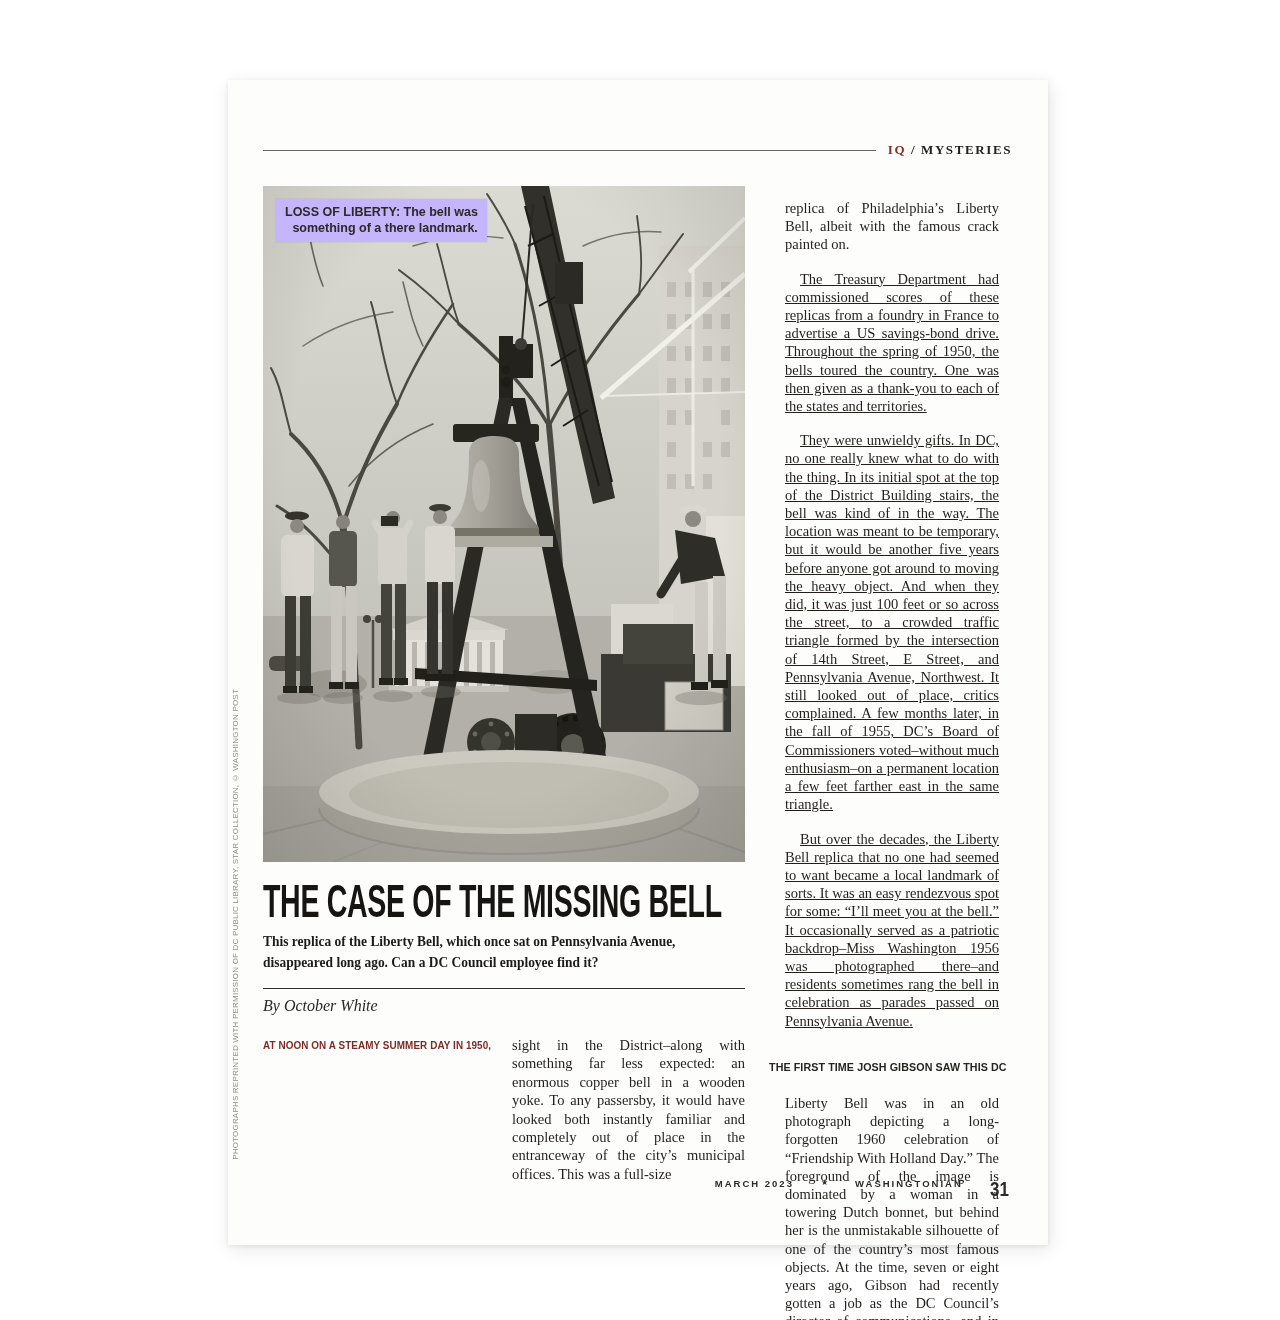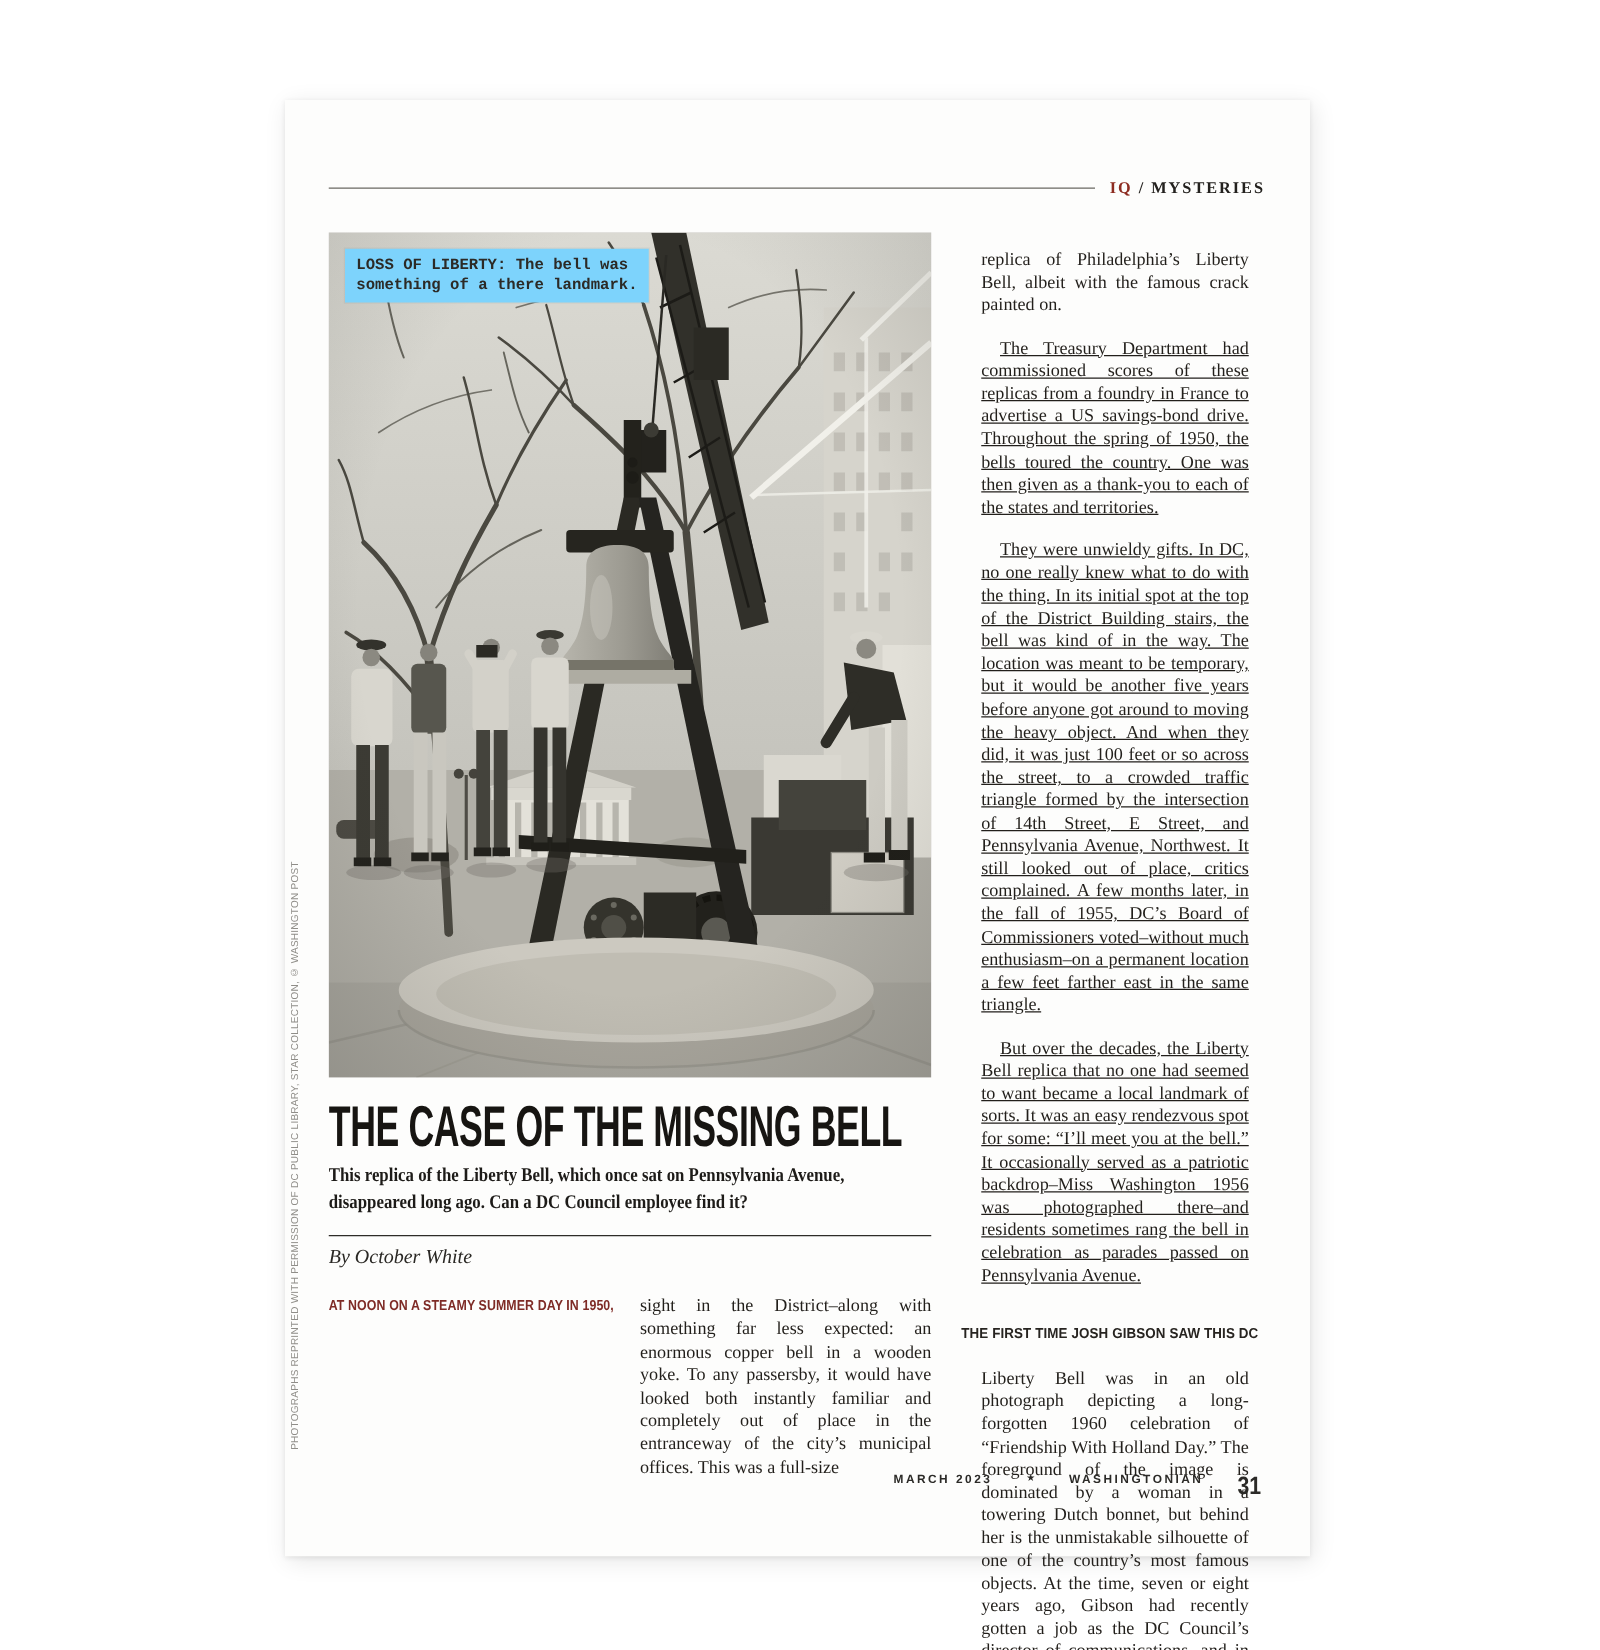--- a/index.html
+++ b/index.html
@@ -18,24 +18,25 @@
   
   .kicker-row{ position:absolute; top:62px; left:35px; width:749px; display:flex; align-items:center; }
   .kicker-rule{ flex:1; height:1px; background:#6a6862; margin-right:12px; margin-top:1px; }
   .kicker-label{ font-size:13px; font-weight:700; letter-spacing:1.6px; color:#23211e; white-space:nowrap; }
   .kicker-iq{ color:#8d2c21; }
   
   .photo{ position:absolute; top:106px; left:35px; width:482px; height:676px; overflow:hidden; background:#c9c8c1; }
   .photo svg{ display:block; width:100%; height:100%; }
   .caption{
     position:absolute; top:13px; left:13px;
-    background:#7dd3fc; padding:5px 9px 6px 9px;
-    font-family:Liberation Mono, monospace;
+    background:#c4b5fd; padding:5px 9px 6px 9px;
+    font-family:Liberation Sans, sans-serif;
     font-weight:700; font-size:12.5px; line-height:16px; color:#2c2a26;
     box-shadow:0 0 0 1px rgba(0,0,0,0.04);
+    text-align:right;
   }
   
   .rightcol{
     position:absolute; top:103px; left:541px; width:246px;
     text-align:justify; font-size:14.5px; line-height:18.2px; color:#221f1b;
   }
   .rightcol p{ margin:16px; }
   .rightcol p.indent{ text-indent:15px;text-decoration:underline; }
   .lede2{
     display:block; white-space:nowrap; transform:scale(0.93,1); transform-origin:0 0;

